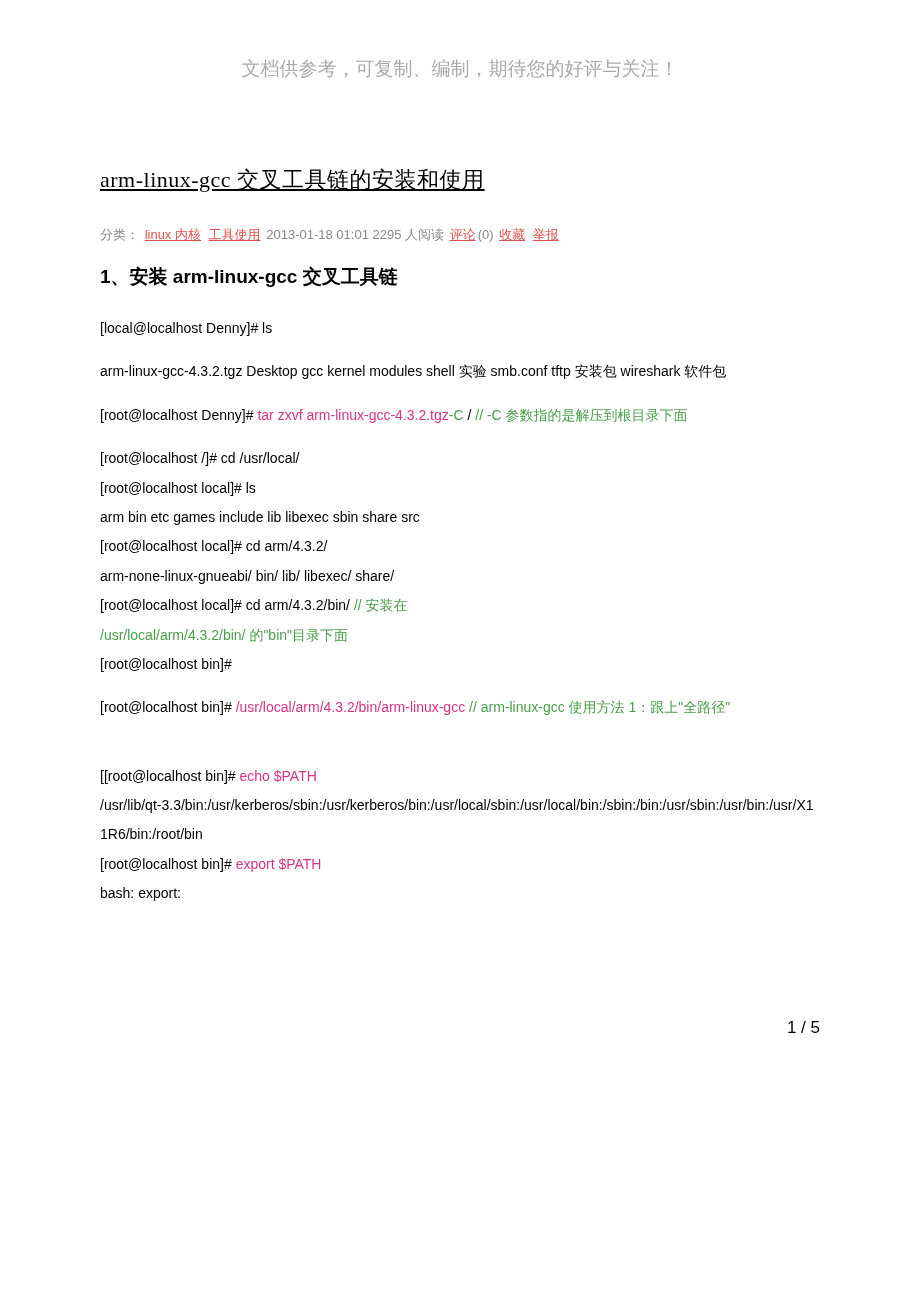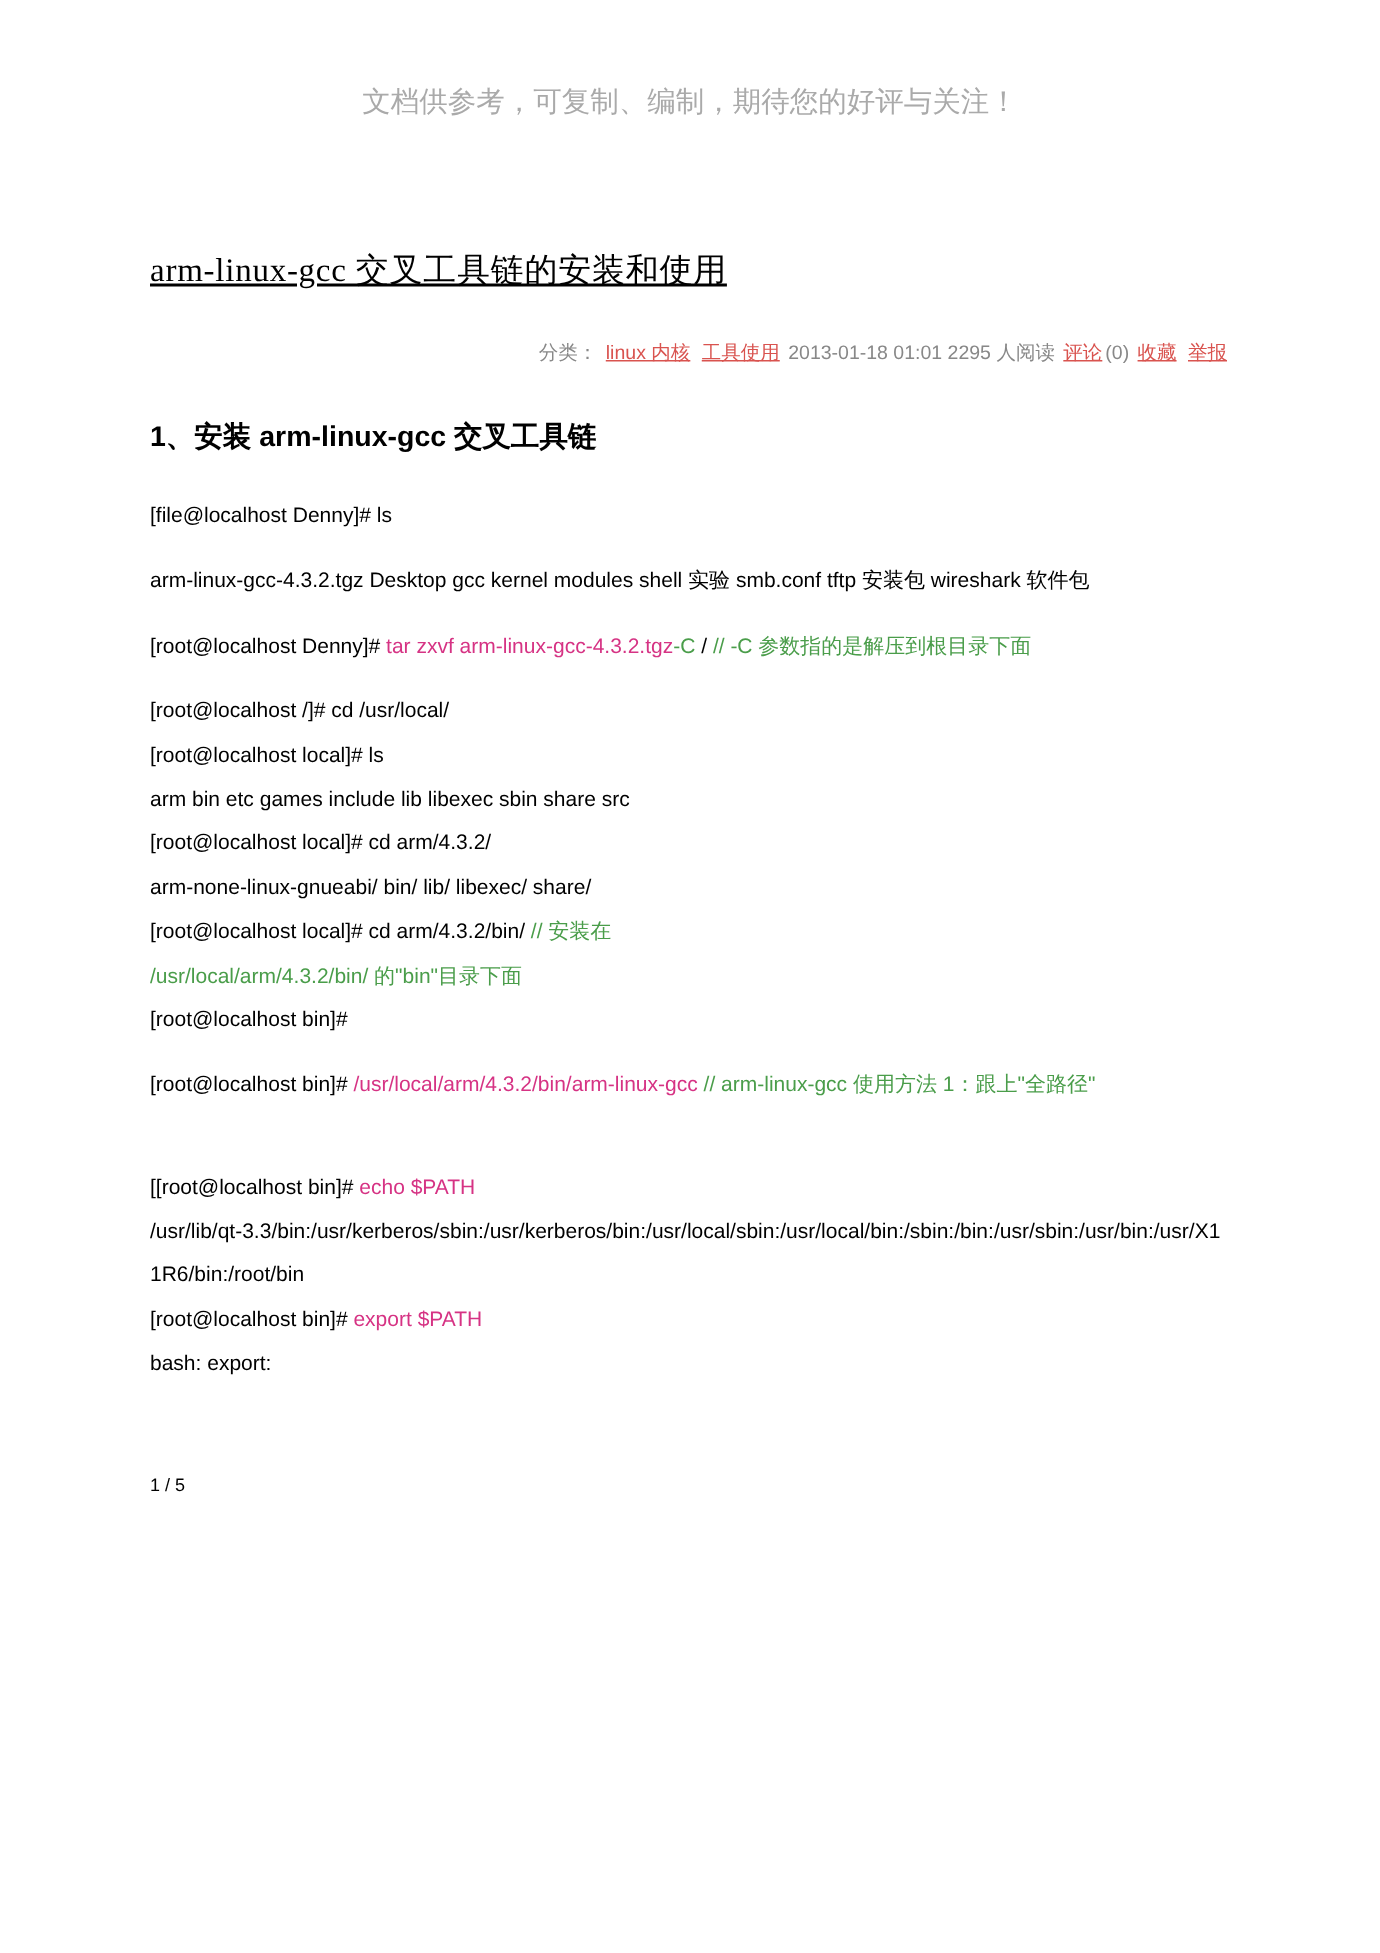--- a/index.html
+++ b/index.html
@@ -20,42 +20,41 @@
     margin-bottom: 70px;
   }
   .title {
     font-size: 22px;
     text-decoration: underline;
     margin-bottom: 20px;
     letter-spacing: 0.5px;
     font-family: Liberation Serif, serif;
   }
   .meta-row {
-    text-align: right;
     font-size: 13px;
-    margin-bottom: 25px;
+    margin-bottom: 10px;
   }
   .meta-row .gray { color: #888; }
   .meta-row .link {
     color: #d9534f;
     text-decoration: underline;
     margin: 0 2px;
   }
   .section-head {
     font-weight: bold;
     font-size: 19px;
     margin: 10px 0 18px 0;
   }
   .para { margin: 14px 0; line-height: 2.1; }
   .pink { color: #d63384; }
   .green { color: #4a9d4a; }
   .page-num {
-    text-align: left;
-    margin-top: 54px;
-    font-size: 12px;
+    text-align: right;
+    margin-top: 102px;
+    font-size: 17px;
   }
 </style>
 </head>
 <body>
 
 <div class="header-note">文档供参考，可复制、编制，期待您的好评与关注！</div>
 
 <div class="title">arm-linux-gcc 交叉工具链的安装和使用</div>
 
 <div class="meta-row">
@@ -63,21 +62,21 @@
   <a class="link">linux 内核</a>
   <a class="link">工具使用</a>
   <span class="gray"> 2013-01-18 01:01 2295 人阅读 </span>
   <a class="link">评论</a><span class="gray">(0) </span>
   <a class="link">收藏</a><span> </span>
   <a class="link">举报</a>
 </div>
 
 <div class="section-head">1、安装 arm-linux-gcc 交叉工具链</div>
 
-<div class="para">[file@localhost Denny]# ls</div>
+<div class="para">[local@localhost Denny]# ls</div>
 
 <div class="para">
   <span>arm-linux-gcc-4.3.2.tgz  Desktop  gcc  kernel      modules       shell 实验   smb.conf  tftp 安装包   wireshark 软件包</span><br>
 </div>
 
 <div class="para">
   <span>[root@localhost Denny]# </span><span class="pink">tar zxvf arm-linux-gcc-4.3.2.tgz</span><span class="green">-C</span><span> /            </span><span class="green">// -C 参数指的是解压到根目录下面</span>
 </div>
 
 <div class="para">

